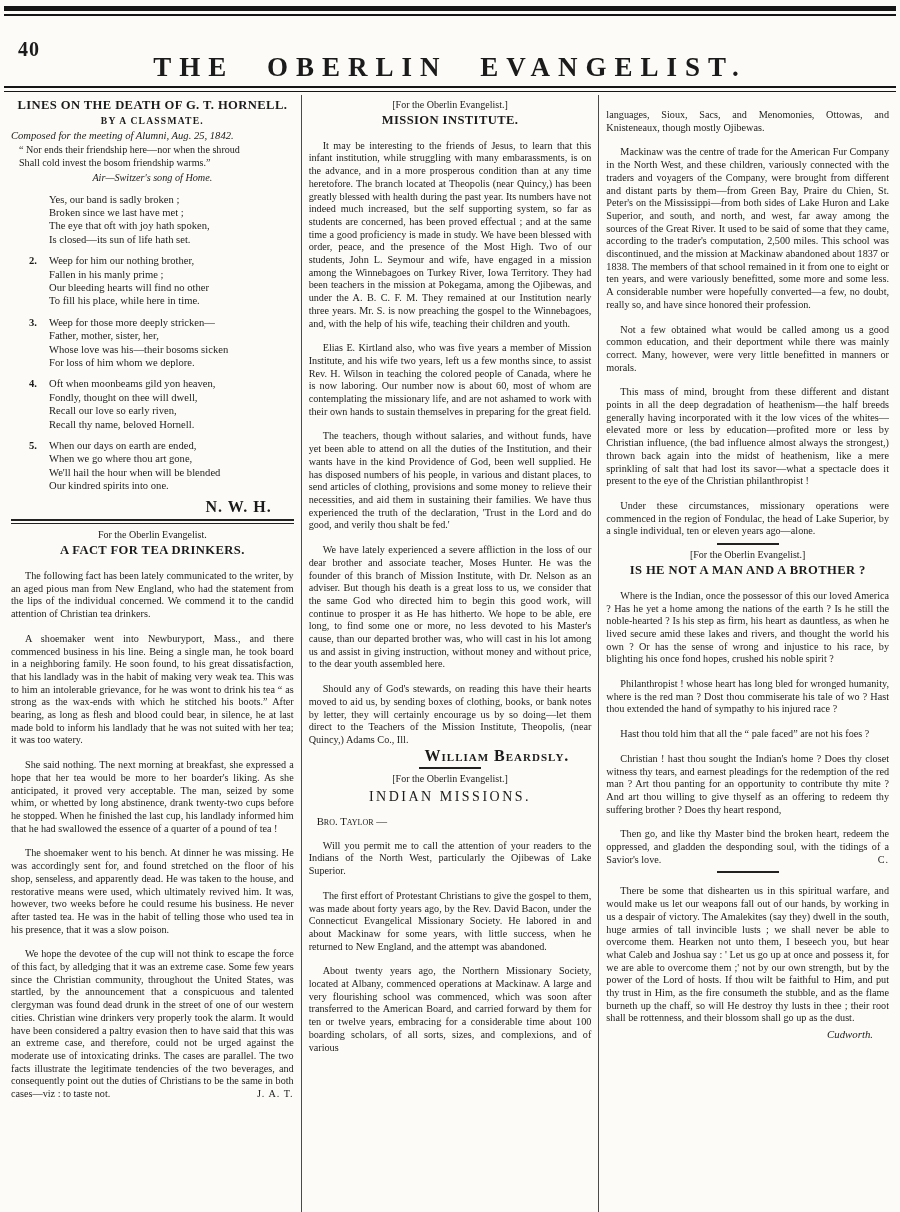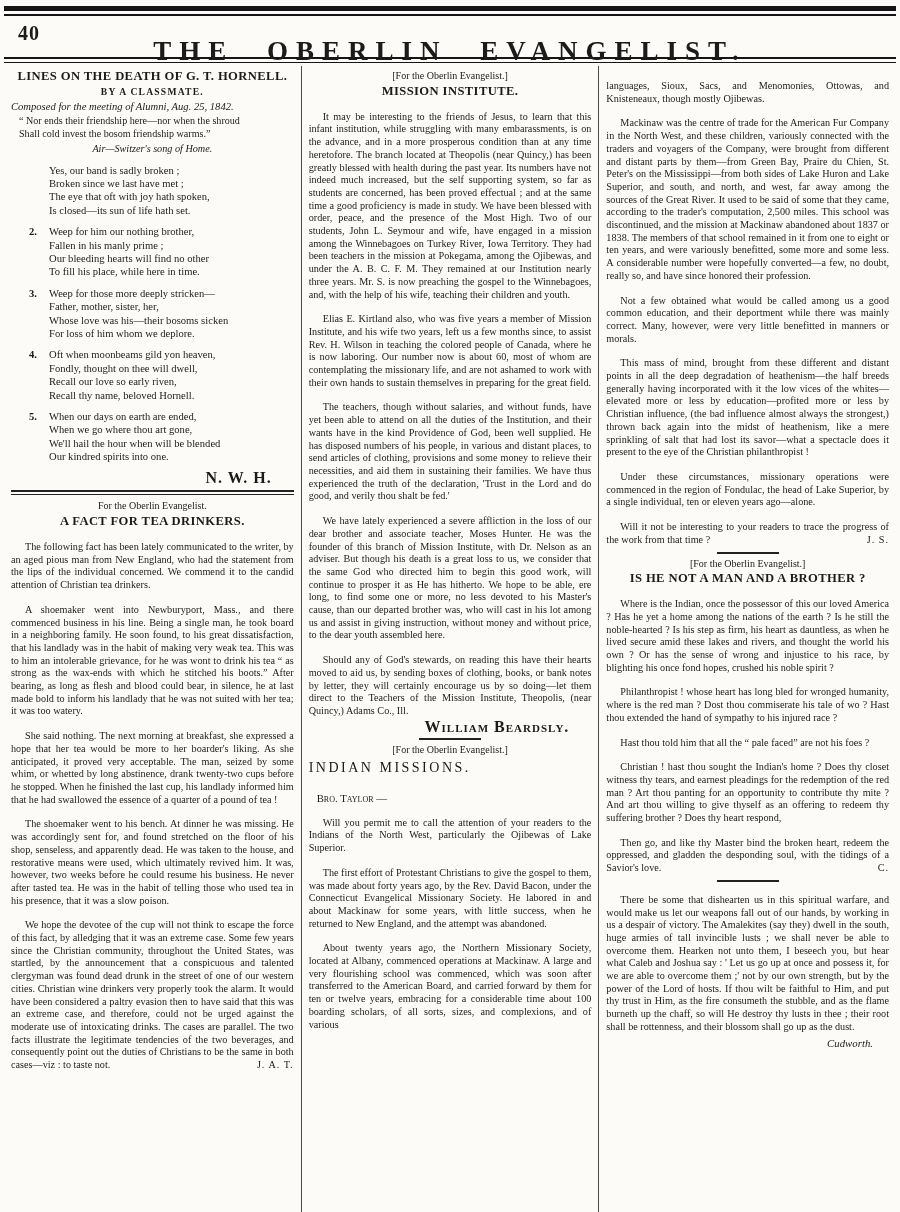--- a/index.html
+++ b/index.html
@@ -1,28 +1,28 @@
 <!DOCTYPE html>
 <html><head>
 <meta charset="utf-8">
 <style>
   html,body{margin:0;padding:0;}
   body{width:900px;height:1212px;background:#e9e7e1;font-family:"Liberation Serif","DejaVu Serif",serif;}
   .page{position:relative;width:900px;height:1212px;background:#fcfbf7;color:#1b1b1b;overflow:hidden;box-sizing:border-box;}
   .top-band{margin:6px 4px 0 4px;border-top:5px solid #151515;border-bottom:2px solid #151515;height:3px;}
-  .page-header{position:relative;height:38px;margin:0 4px;}
+  .page-header{position:relative;height:38px;margin:16px 4px;}
   .pageno{position:absolute;left:14px;top:6px;font-size:20px;font-weight:bold;letter-spacing:1px;}
   .masthead{margin:0;text-align:center;font-size:27px;font-weight:bold;letter-spacing:8px;word-spacing:18px;padding-top:20px;}
   .head-rule{margin:3px 4px 0 4px;border-top:2px solid #151515;border-bottom:1px solid #151515;height:3px;}
   .columns{display:flex;align-items:stretch;height:1156px;margin:3px 4px 0 4px;overflow:hidden;}
   .col{flex:1 1 0;padding:2px 7px 0 7px;overflow:hidden;font-size:10.2px;line-height:12.7px;}
   .vrule{width:1px;background:#4a4a4a;flex:0 0 1px;}
   
   .headline{text-align:center;font-weight:bold;font-size:12.6px;line-height:15px;letter-spacing:.4px;margin:1px 0 2px 0;}
-  .headline-roman{text-align:left;font-size:14px;line-height:17px;letter-spacing:2.5px;margin:2px 0 16px 0;}
+  .headline-roman{text-align:center;font-size:14px;line-height:17px;letter-spacing:2.5px;margin:2px 0 10px 0;}
   .byline{text-align:center;font-weight:bold;font-size:9.6px;letter-spacing:1.2px;margin:2px 0;}
   .italic-line{font-style:italic;font-size:10.6px;margin:2px 0;}
   .credit{text-align:center;font-size:10px;margin:2px 0 0 0;}
   .air{text-align:center;font-style:italic;font-size:10.2px;margin:2px 0;}
   .epigraph{margin:2px 0 2px 8px;font-size:10.1px;}
   .stanza{position:relative;margin:8px 0 8px 38px;font-size:10.6px;line-height:13.4px;}
   .stanza .num{position:absolute;left:-20px;font-weight:bold;}
   .verse{margin:3px 0 3px 52px;font-size:9.8px;line-height:12.2px;}
   .para{margin:12px 0 1px 0;text-align:justify;text-indent:14px;}
   .para.noindent{text-indent:0;}
@@ -115,21 +115,20 @@
         <p class="para">The first effort of Protestant Christians to give the gospel to them, was made about forty years ago, by the Rev. David Bacon, under the Connecticut Evangelical Missionary Society. He labored in and about Mackinaw for some years, with little success, when he returned to New England, and the attempt was abandoned.</p>
         <p class="para">About twenty years ago, the Northern Missionary Society, located at Albany, commenced operations at Mackinaw. A large and very flourishing school was commenced, which was soon after transferred to the American Board, and carried forward by them for ten or twelve years, embracing for a considerable time about 100 boarding scholars, of all sorts, sizes, and complexions, and of various</p>
       </section>
     <div class="vrule"></div>
     <section class="col" id="col-2">
         <p class="para noindent">languages, Sioux, Sacs, and Menomonies, Ottowas, and Knisteneaux, though mostly Ojibewas.</p>
         <p class="para">Mackinaw was the centre of trade for the American Fur Company in the North West, and these children, variously connected with the traders and voyagers of the Company, were brought from different and distant parts by them—from Green Bay, Praire du Chien, St. Peter's on the Mississippi—from both sides of Lake Huron and Lake Superior, and south, and north, and west, far away among the sources of the Great River. It used to be said of some that they came, according to the trader's computation, 2,500 miles. This school was discontinued, and the mission at Mackinaw abandoned about 1837 or 1838. The members of that school remained in it from one to eight or ten years, and were variously benefitted, some more and some less. A considerable number were hopefully converted—a few, no doubt, really so, and have since honored their profession.</p>
         <p class="para">Not a few obtained what would be called among us a good common education, and their deportment while there was mainly correct. Many, however, were very little benefitted in manners or morals.</p>
         <p class="para">This mass of mind, brought from these different and distant points in all the deep degradation of heathenism—the half breeds generally having incorporated with it the low vices of the whites—elevated more or less by education—profited more or less by Christian influence, (the bad influence almost always the strongest,) thrown back again into the midst of heathenism, like a mere sprinkling of salt that had lost its savor—what a spectacle does it present to the eye of the Christian philanthropist !</p>
         <p class="para">Under these circumstances, missionary operations were commenced in the region of Fondulac, the head of Lake Superior, by a single individual, ten or eleven years ago—alone.</p>
-        <p class="para"><span>Will it not be interesting to your readers to trace the progress of the work from that time ?</span> <span class="inline-sig">J. S.</span></p>
         <div class="shortrule"></div>
         <div class="credit">[For the Oberlin Evangelist.]</div>
         <div class="headline">IS HE NOT A MAN AND A BROTHER ?</div>
         <p class="para">Where is the Indian, once the possessor of this our loved America ?  Has he yet a home among the nations of the earth ?  Is he still the noble-hearted ?  Is his step as firm, his heart as dauntless, as when he lived secure amid these lakes and rivers, and thought the world his own ?  Or has the sense of wrong and injustice to his race, by blighting his once fond hopes, crushed his noble spirit ?</p>
         <p class="para">Philanthropist !  whose heart has long bled for wronged humanity, where is the red man ?  Dost thou commiserate his tale of wo ?  Hast thou extended the hand of sympathy to his injured race ?</p>
         <p class="para">Hast thou told him that all the “ pale faced” are not his foes ?</p>
         <p class="para">Christian !  hast thou sought the Indian's home ?  Does thy closet witness thy tears, and earnest pleadings for the redemption of the red man ?  Art thou panting for an opportunity to contribute thy mite ?  And art thou willing to give thyself as an offering to redeem thy suffering brother ?  Does thy heart respond,</p>
         <p class="para"><span>Then go, and like thy Master bind the broken heart, redeem the oppressed, and gladden the desponding soul, with the tidings of a Savior's love.</span> <span class="inline-sig">C.</span></p>
         <div class="shortrule"></div>
         <p class="para">There be some that dishearten us in this spiritual warfare, and would make us let our weapons fall out of our hands, by working in us a despair of victory. The Amalekites (say they) dwell in the south, huge armies of tall invincible lusts ; we shall never be able to overcome them. Hearken not unto them, I beseech you, but hear what Caleb and Joshua say : ' Let us go up at once and possess it, for we are able to overcome them ;' not by our own strength, but by the power of the Lord of hosts. If thou wilt be faithful to Him, and put thy trust in Him, as the fire consumeth the stubble, and as the flame burneth up the chaff, so will He destroy thy lusts in thee ; their root shall be rottenness, and their blossom shall go up as the dust.</p>

